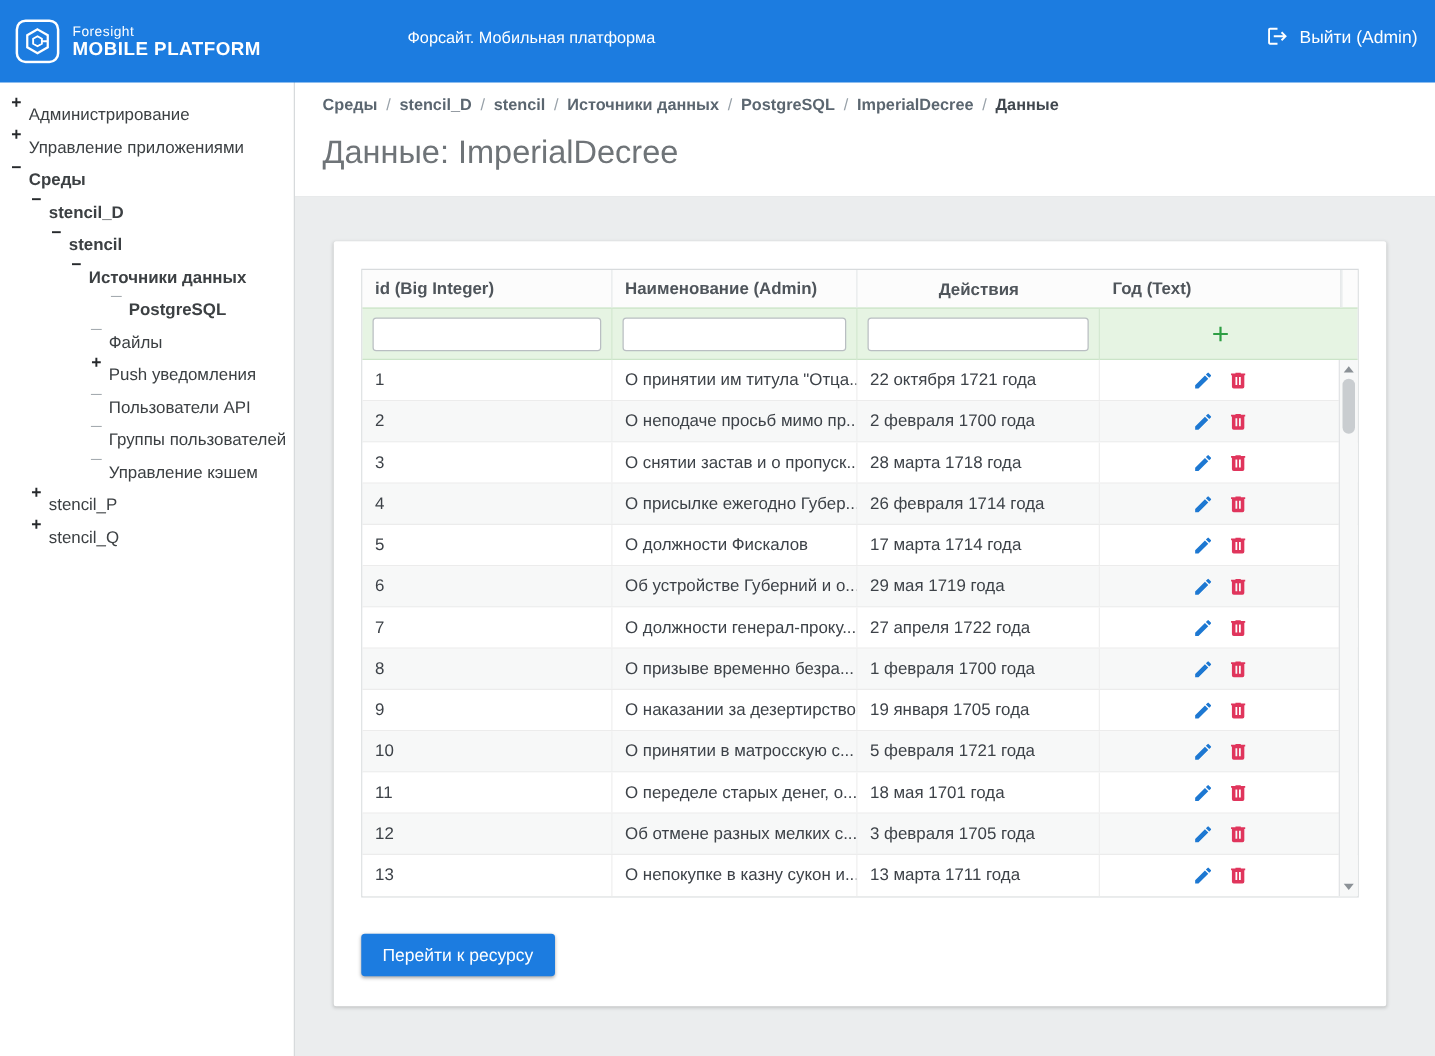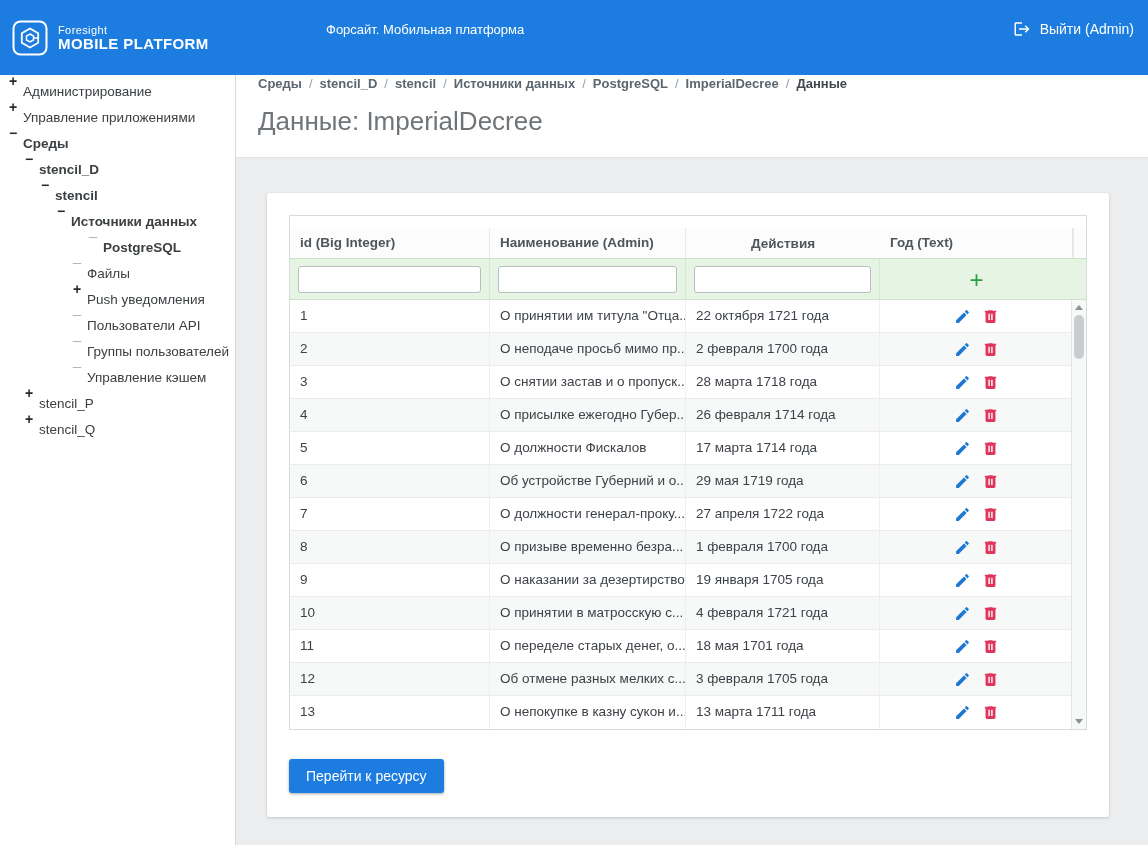--- a/index.html
+++ b/index.html
@@ -6,21 +6,21 @@
     --brand-blue:#1c7ce0;
     --accent-green:#2e9e44;
     --edit-blue:#1d78d2;
     --delete-red:#e0355c;
   }
   *{margin:0;padding:0;box-sizing:border-box;}
   html,body{width:1148px;height:845px;}
   body{font-family:"Liberation Sans",sans-serif;background:#ebedee;overflow:hidden;position:relative;}
 
   
-  .topbar{position:absolute;top:0;left:0;width:1148px;height:75px;background:var(--brand-blue);
+  .topbar{position:absolute;top:0;left:0;width:1148px;height:66px;background:var(--brand-blue);
     color:#fff;display:flex;align-items:center;z-index:20;}
   .brand{display:flex;align-items:center;gap:10px;padding-left:12px;}
   .brand svg{display:block;}
   .brand-text .l1{font-size:11px;font-weight:300;letter-spacing:.4px;line-height:13px;}
   .brand-text .l2{font-size:15px;font-weight:700;letter-spacing:.4px;line-height:14px;}
   .topbar-title{position:absolute;left:326px;top:0;height:58px;display:flex;align-items:center;
     font-size:13px;font-weight:400;}
   .logout{position:absolute;right:14px;top:0;height:58px;display:flex;align-items:center;gap:9px;
     font-size:14px;cursor:pointer;}
 
@@ -44,21 +44,21 @@
   .crumb.last{color:#40474e;font-weight:700;cursor:default;}
   .page-title{margin-top:15px;font-size:26px;font-weight:400;color:#6f7478;}
 
   .content{padding:35px 0 0 31px;}
   .card{width:842px;background:#fff;border-radius:2px;box-shadow:0 1px 3px rgba(0,0,0,.18);
     padding:22px 22px 24px;}
 
   
   .table{width:798px;border:1px solid #d8dbdd;position:relative;}
   .thead{display:grid;grid-template-columns:200px 196px 194px 193px 15px;height:30px;
-    background:#fcfcfc;margin-top:12px;}
+    background:#fcfcfc;}
   .thead .th{font-size:13.5px;font-weight:700;color:#4f555b;line-height:29px;padding:0 10px;
     border-right:1px solid #e6e9ea;white-space:nowrap;overflow:hidden;}
   .thead .th.c-act{text-align:center;border-right:none;}
   .thead .spacer{border-left:1px solid #e6e9ea;}
   .tfilter{display:grid;grid-template-columns:200px 196px 194px 193px 15px;height:42px;
     background:#e6f4e3;border-top:1px solid #cbe4c8;border-bottom:1px solid #cbe4c8;}
   .tfilter .fc{padding:7px 8px;border-right:1px solid #d4e8d1;}
   .tfilter .fc.c-act{border-right:none;display:flex;align-items:center;justify-content:center;}
   .tfilter input{width:100%;height:27px;border:1px solid #b9bec2;border-radius:3px;background:#fff;
     font-family:"Liberation Sans",sans-serif;font-size:13px;padding:0 7px;outline:none;}
@@ -371,21 +371,21 @@
         <svg width="17" height="17" viewBox="0 0 24 24">
                         <path fill="currentColor" d="M9 3v1H4v2h1v13a2 2 0 0 0 2 2h10a2 2 0 0 0 2-2V6h1V4h-5V3H9zm0 5h2v9H9V8zm4 0h2v9h-2V8z"></path>
                       </svg>
       </span>
     </div>
   </div>
 
   <div class="trow">
     <div class="c c-id">10</div>
     <div class="c c-name">О принятии в матросскую с...</div>
-    <div class="c c-year">4 февраля 1721 года</div>
+    <div class="c c-year">5 февраля 1721 года</div>
     <div class="c c-act">
       <span class="ic edit">
         <svg width="17" height="17" viewBox="0 0 24 24">
                         <path fill="currentColor" d="M3 17.25V21h3.75L17.81 9.94l-3.75-3.75L3 17.25zM20.71 7.04a1 1 0 0 0 0-1.41l-2.34-2.34a1 1 0 0 0-1.41 0l-1.83 1.83 3.75 3.75 1.83-1.83z"></path>
                       </svg>
       </span>
       <span class="ic del">
         <svg width="17" height="17" viewBox="0 0 24 24">
                         <path fill="currentColor" d="M9 3v1H4v2h1v13a2 2 0 0 0 2 2h10a2 2 0 0 0 2-2V6h1V4h-5V3H9zm0 5h2v9H9V8zm4 0h2v9h-2V8z"></path>
                       </svg>

